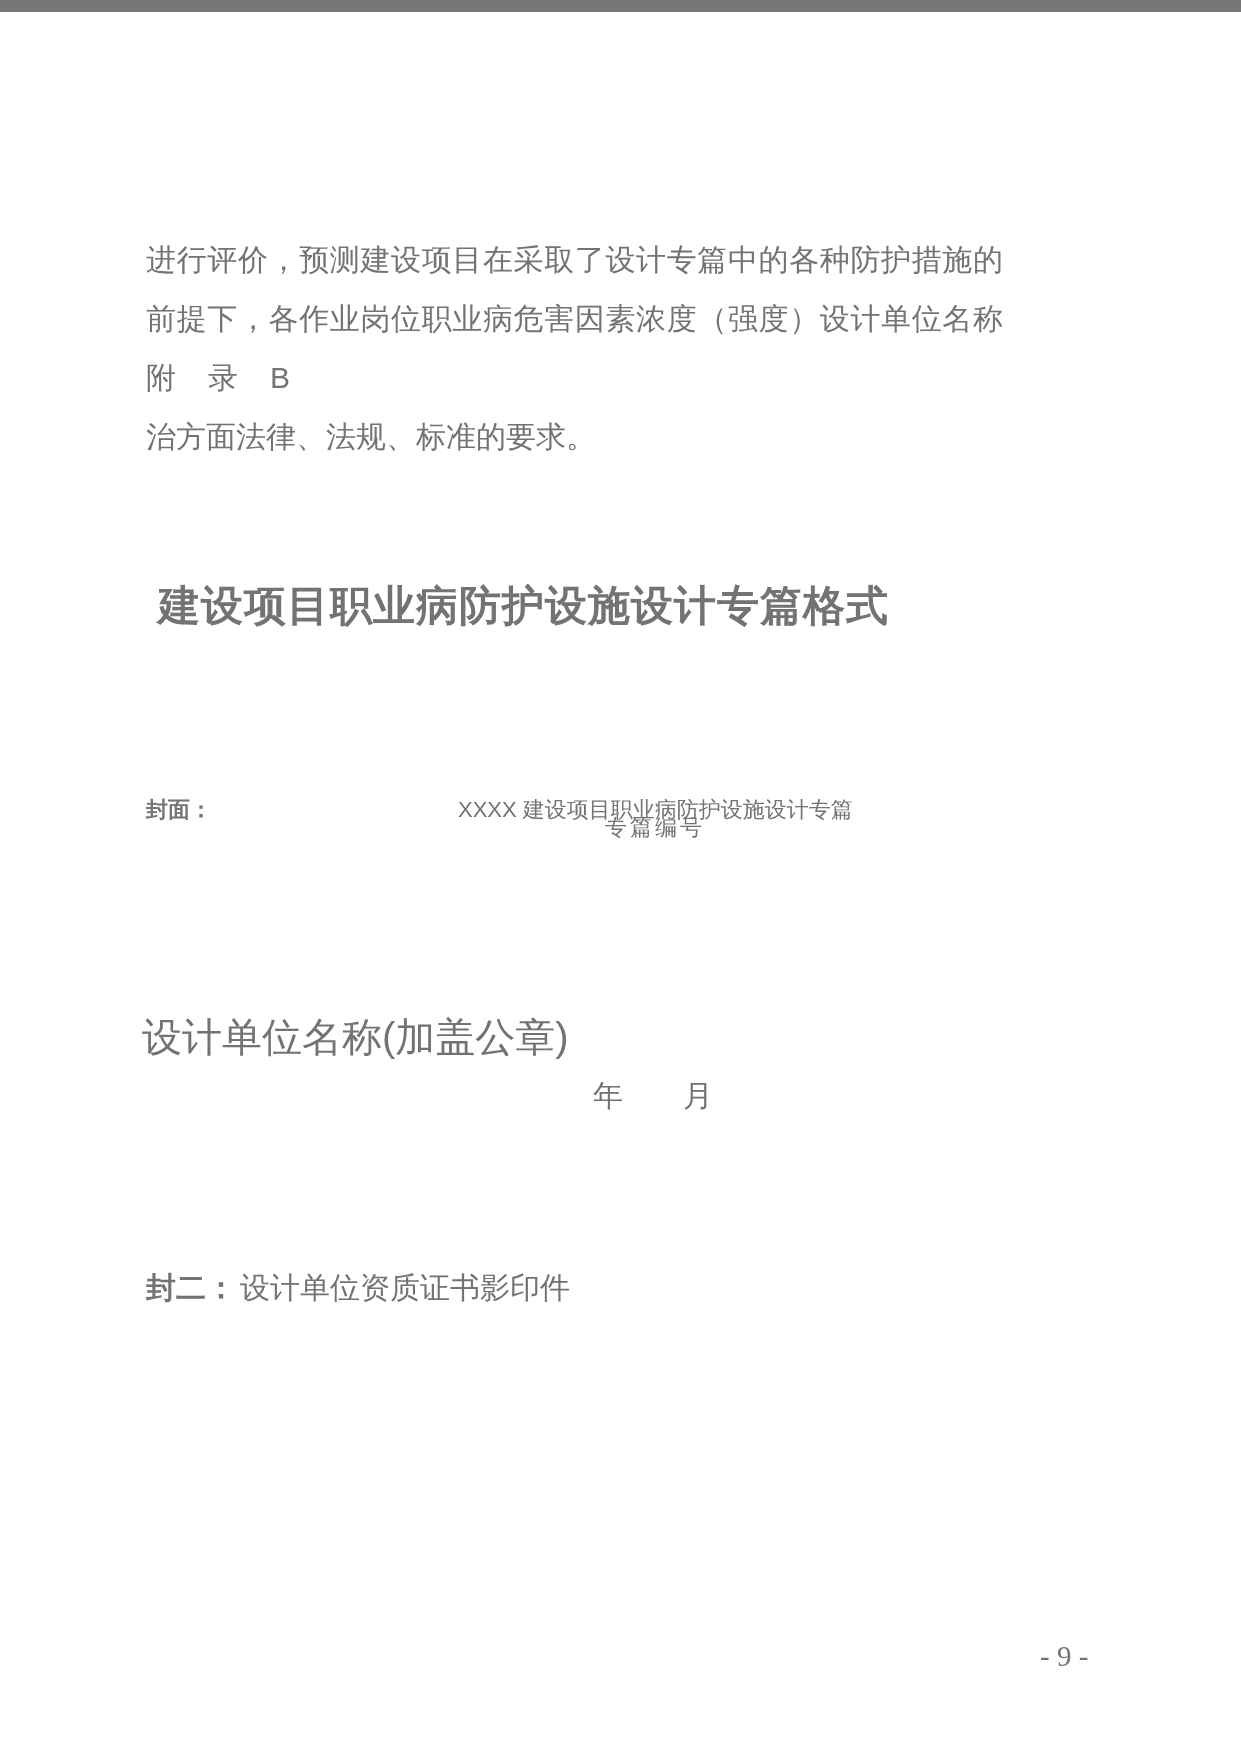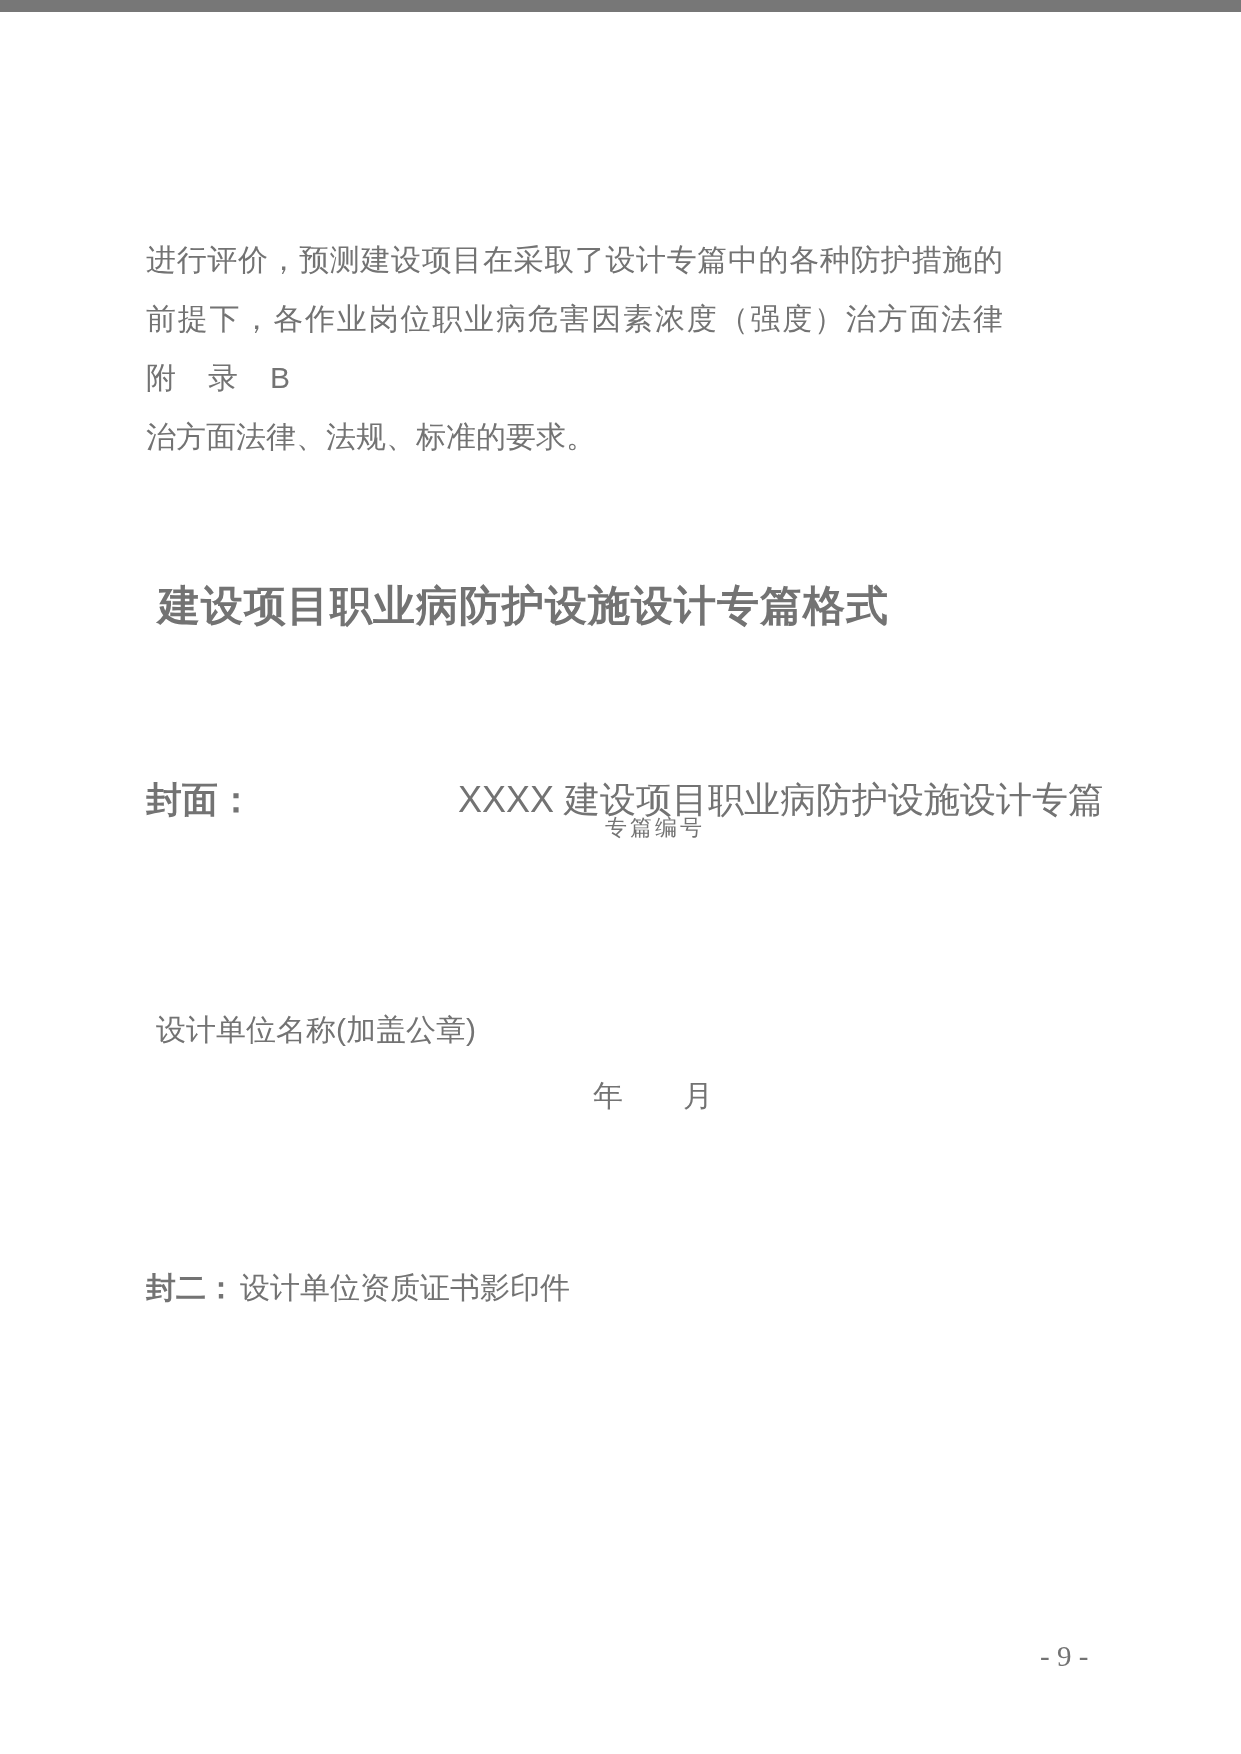--- a/index.html
+++ b/index.html
@@ -41,41 +41,41 @@
     width: 849px;
     margin: 0;
     text-align: left;
     font-size: 42px;
     font-weight: 700;
     letter-spacing: 1px;
   }
   .cover-line {
     position: absolute;
     left: 146px;
-    top: 764px;
-    font-size: 36px;
+    top: 783px;
+    font-size: 22px;
     white-space: nowrap;
   }
   .cover-label {
     display: inline-block;
     width: 312px;
     font-weight: 700;
   }
   .cover-num {
     position: absolute;
     left: 605px;
     top: 801px;
     font-size: 22px;
     letter-spacing: 3px;
   }
   .design-unit {
     position: absolute;
-    left: 156px;
+    left: 142px;
     top: 998px;
-    font-size: 30px;
+    font-size: 40px;
   }
   .date-line {
     position: absolute;
     left: 593px;
     top: 1064px;
     font-size: 30px;
   }
   .cover2-line {
     position: absolute;
     left: 146px;
@@ -96,21 +96,21 @@
     font-family: "Liberation Serif", "DejaVu Serif", serif;
   }
 </style>
 </head>
 <body>
 
 <div class="page">
 
   <div class="para">
     <div class="pline just">进行评价，预测建设项目在采取了设计专篇中的各种防护措施的</div>
-    <div class="pline just">前提下，各作业岗位职业病危害因素浓度（强度）治方面法律</div>
+    <div class="pline just">前提下，各作业岗位职业病危害因素浓度（强度）设计单位名称</div>
     <div class="pline appendix-label">附　录　B</div>
     <div class="pline">治方面法律、法规、标准的要求。</div>
   </div>
 
   <h1 class="appendix-title">建设项目职业病防护设施设计专篇格式</h1>
 
   <div class="cover-line">
     <span class="cover-label">封面：</span><span>XXXX 建设项目职业病防护设施设计专篇</span>
   </div>
 

